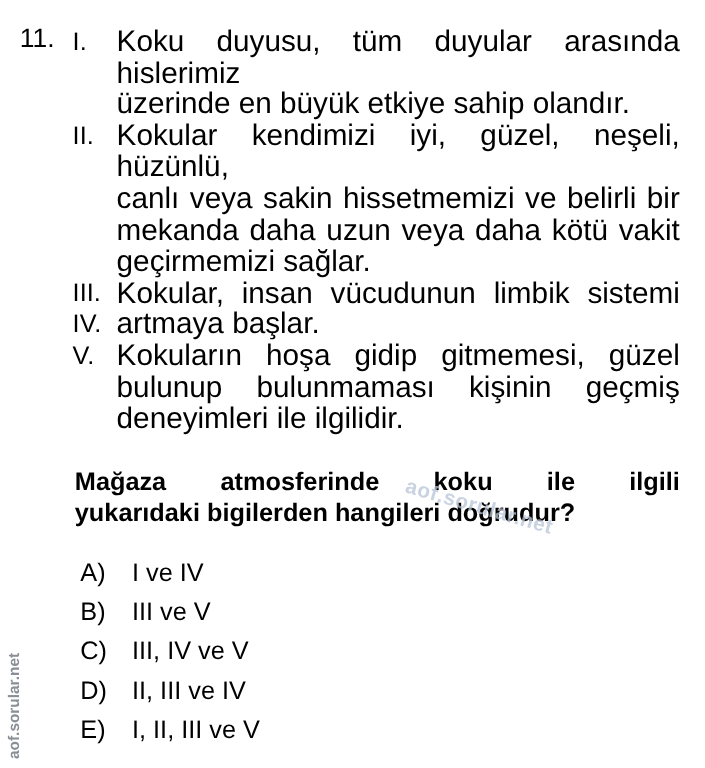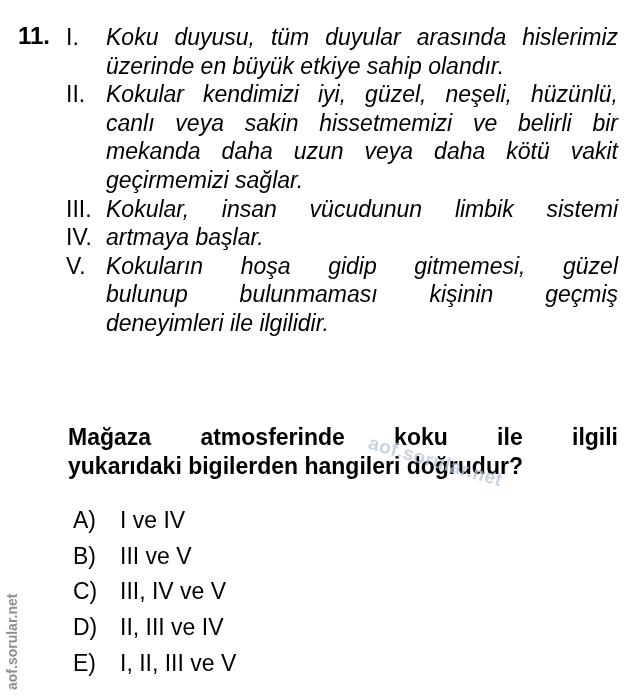--- a/index.html
+++ b/index.html
@@ -2,29 +2,28 @@
 <html><head>
 <meta charset="utf-8">
 <style>
   html, body { margin: 0; padding: 0; background: #ffffff; }
   body {
     width: 641px; height: 698px; position: relative; overflow: hidden;
     font-family: "Liberation Sans", sans-serif; color: #000;
   }
   .qnum {
     position: absolute; left: 18px; top: 22px;
-    font-weight: bold; font-size: 24px; line-height: 28px;
+    font-weight: normal; font-size: 24px; line-height: 28px;
   }
   .items { position: absolute; left: 66px; top: 23px; width: 552px; }
   .item { display: flex; }
   .roman { width: 40px; flex: 0 0 40px; font-size: 23px; line-height: 28.6px; }
   .itext {
-    flex: 1; font-size: 23px; line-height: 28.6px; text-align: justify;
+    flex: 1; font-size: 27px; line-height: 28.6px; text-align: justify;
     text-align-last: left;
-    font-style: italic;
   }
   .itext .line { display: block; text-align: justify; text-align-last: justify; }
   .itext .line.last { text-align-last: left; }
   .question {
     position: absolute; left: 68px; top: 423px; width: 550px;
     font-weight: bold; font-size: 23px; line-height: 29px;
   }
   .question .line { display: block; text-align: justify; text-align-last: justify; }
   .question .line.last { text-align-last: left; }
   .options { position: absolute; left: 73px; top: 503px; }

